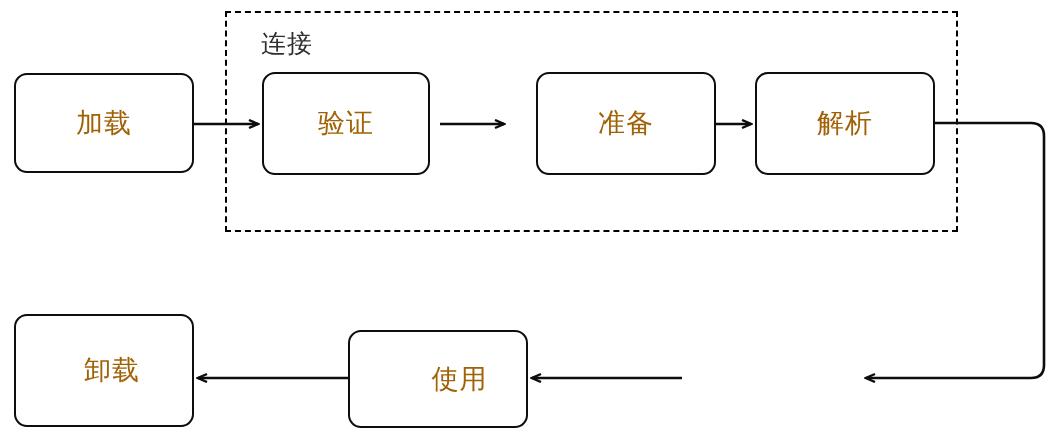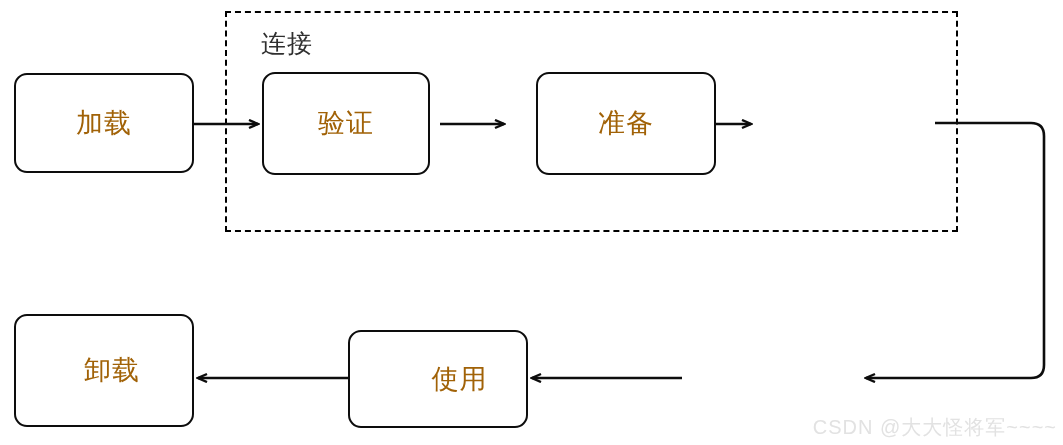--- a/index.html
+++ b/index.html
@@ -96,21 +96,21 @@
 
     <line x1="348" y1="378" x2="198" y2="378" stroke="#0d0d0d" stroke-width="2.6" marker-end="url(#arrowhead)"></line>
   </svg>
 
   <div class="node" style="left:14px; top:73px; width:180px; height:100px;">加载</div>
 
   <div class="node" style="left:262px; top:72px; width:168px; height:103px;">验证</div>
 
   <div class="node" style="left:508px; top:72px; width:180px; height:103px;margin-left:28px;">准备</div>
 
+  <div class="node" style="left:755px; top:72px; width:180px; height:103px;">解析</div>
 
 
   <div class="node" style="left:348px; top:330px; width:180px; height:98px;padding-left:43px;">使用</div>
 
   <div class="node" style="left:14px; top:314px; width:180px; height:113px;padding-left:16px;">卸载</div>
 
-  <div class="watermark">CSDN @大大怪将军~~~~</div>
 
 </div>
 
 </body></html>

